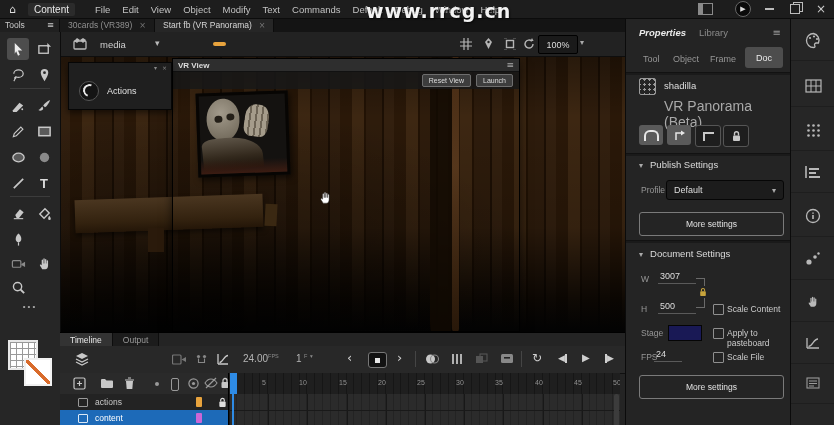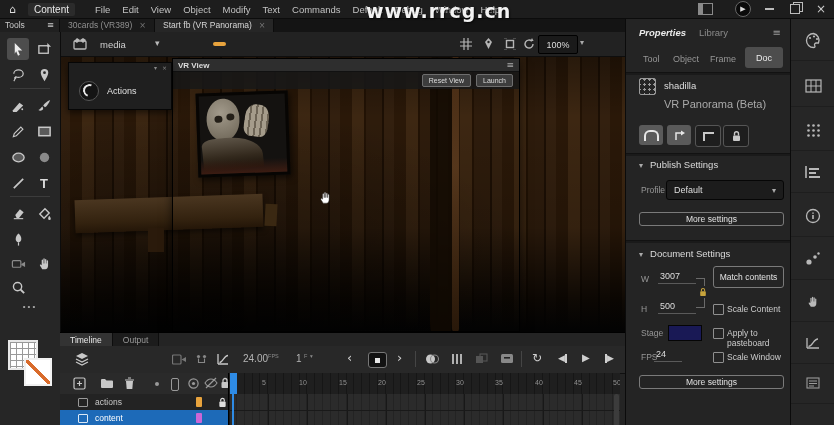--- a/index.html
+++ b/index.html
@@ -134,30 +134,30 @@
   .ptab{font-size:9.5px;margin-left:13px;color:#8a8a8a;}
   .ptab.active{color:#ececec;font-weight:bold;font-style:italic;}
   .pmenu{position:absolute;right:10px;color:#999;font-size:10px;}
   .subtab{position:absolute;font-size:9px;color:#969696;top:36px;}
   .docbtn{position:absolute;left:119px;top:29px;width:38px;height:21px;background:#4d4d4d;border-radius:3px;
      display:flex;align-items:center;justify-content:center;font-size:9px;color:#ececec;}
   .pdiv{position:absolute;left:0;width:165px;height:2px;background:#1a1a1a;border-top:1px solid #121212;}
   .docicon{position:absolute;left:13px;top:60px;width:15px;height:15px;border:1px solid #9a9a9a;border-radius:2px;
      background-image:radial-gradient(circle,#9a9a9a 1px,transparent 1.3px);background-size:5px 5px;background-position:2px 3px;}
   .docname{position:absolute;left:38px;top:62px;font-size:9.5px;color:#dedede;}
-  .doctype{position:absolute;left:38px;top:80px;font-size:11px;color:#a9a9a9;}
+  .doctype{position:absolute;left:38px;top:80px;font-size:14px;color:#a9a9a9;}
   .togglebtn{position:absolute;top:107px;width:24px;height:20px;border-radius:3px;display:flex;align-items:center;justify-content:center;}
   .togglebtn.on{background:#5a5a5a;}
   .togglebtn.off{background:#1e1e1e;border:1px solid #555;}
   .sectionhdr{position:absolute;font-size:9.5px;color:#dcdcdc;}
   .sectionhdr .sc{color:#aaa;margin-right:7px;font-size:8px;}
   .plabel{position:absolute;font-size:8.5px;color:#979797;}
   .pselect{position:absolute;left:40px;width:118px;height:20px;background:#1c1c1c;border:1px solid #060606;border-radius:3px;
      display:flex;align-items:center;justify-content:space-between;padding:0 7px;box-sizing:border-box;font-size:9px;color:#dedede;}
-  .pbtn{position:absolute;height:14px;border:1px solid #7a7a7a;border-radius:3px;background:transparent;
+  .pbtn{position:absolute;height:24px;border:1px solid #7a7a7a;border-radius:3px;background:transparent;
      display:flex;align-items:center;justify-content:center;font-size:8.5px;color:#e2e2e2;box-sizing:border-box;}
   .pval{position:absolute;font-size:9px;color:#dedede;border-bottom:1px solid #5a5a5a;padding:0 2px 2px 2px;}
   .cb{position:absolute;width:9px;height:9px;border:1px solid #8f8f8f;border-radius:1px;background:transparent;}
   .cblabel{position:absolute;font-size:8.5px;color:#cccccc;}
   .stsw{position:absolute;left:42px;width:32px;height:14px;border:1px solid #050505;}
   .linkbr{position:absolute;left:70px;top:260px;width:8px;height:28px;border-top:1px solid #6a6a6a;border-right:1px solid #6a6a6a;border-bottom:1px solid #6a6a6a;}
   .linklock{position:absolute;left:72px;top:268px;background:#242424;padding:1px;}
   
   .dock{left:790px;top:18px;width:44px;height:407px;background:#262626;border-left:1px solid #0b0b0b;z-index:6;}
   .dockcell{position:absolute;left:0;width:44px;height:40px;display:flex;align-items:center;justify-content:center;border-bottom:1px solid #1e1e1e;}
@@ -606,33 +606,32 @@
     </div>
     <span class="plabel" style="left:15px;top:256px;">W</span>
     <span class="pval" style="left:32px;top:253px;width:34px;">3007</span>
     <div class="linkbr"></div>
     <span class="linklock ic">
       <svg width="8" height="10" viewBox="0 0 10 12">
           <rect x="1.5" y="5" width="7" height="6" rx="1" fill="#c8a43c"></rect>
           <path d="M3 5V3.5a2 2 0 014 0V5" stroke="#c8a43c" stroke-width="1.3" fill="none"></path>
         </svg>
     </span>
-    <div class="pbtn" style="left:87px;top:248px;width:71px;height:22px;">Match contents</div>
     <span class="plabel" style="left:15px;top:286px;">H</span>
     <span class="pval" style="left:32px;top:283px;width:34px;">500</span>
     <span class="cb" style="left:87px;top:286px;"></span>
     <span class="cblabel" style="left:101px;top:286px;">Scale Content</span>
     <span class="plabel" style="left:15px;top:310px;">Stage</span>
     <span class="stsw" style="top: 307px; background-color: rgb(25, 25, 85);"></span>
     <span class="cb" style="left:87px;top:310px;"></span>
     <span class="cblabel" style="left:101px;top:310px;">Apply to pasteboard</span>
     <span class="plabel" style="left:15px;top:334px;">FPS</span>
     <span class="pval" style="left:28px;top:331px;width:24px;">24</span>
     <span class="cb" style="left:87px;top:334px;"></span>
-    <span class="cblabel" style="left:101px;top:334px;">Scale Window</span>
+    <span class="cblabel" style="left:101px;top:334px;">Scale File</span>
     <div class="pbtn" style="left:13px;top:357px;width:145px;">More settings</div>
   </div>
 
   <div class="dock ab">
     <div class="dockcell ic" style="top:2px;">
       <svg width="17" height="17" viewBox="0 0 17 17">
           <path d="M8.5 1.5a7 7 0 100 14c1.5 0 1.8-1 1.2-2-.7-1.2.2-2.5 1.6-2.5h2.2a7 7 0 00-5-9.5z" fill="none" stroke="#b8b8b8" stroke-width="1.3"></path>
           <circle cx="5" cy="6" r="1.1" fill="#b8b8b8"></circle>
           <circle cx="9" cy="4.5" r="1.1" fill="#b8b8b8"></circle>
           <circle cx="12" cy="7" r="1.1" fill="#b8b8b8"></circle>

